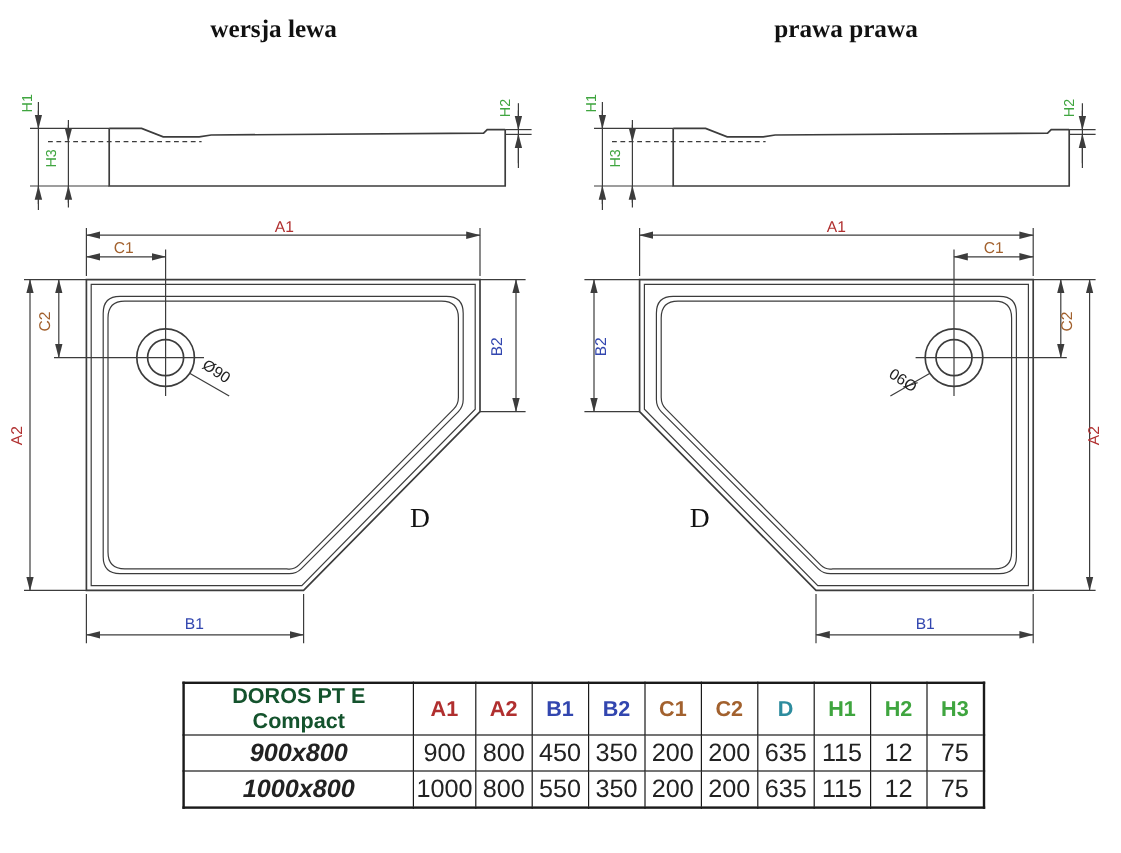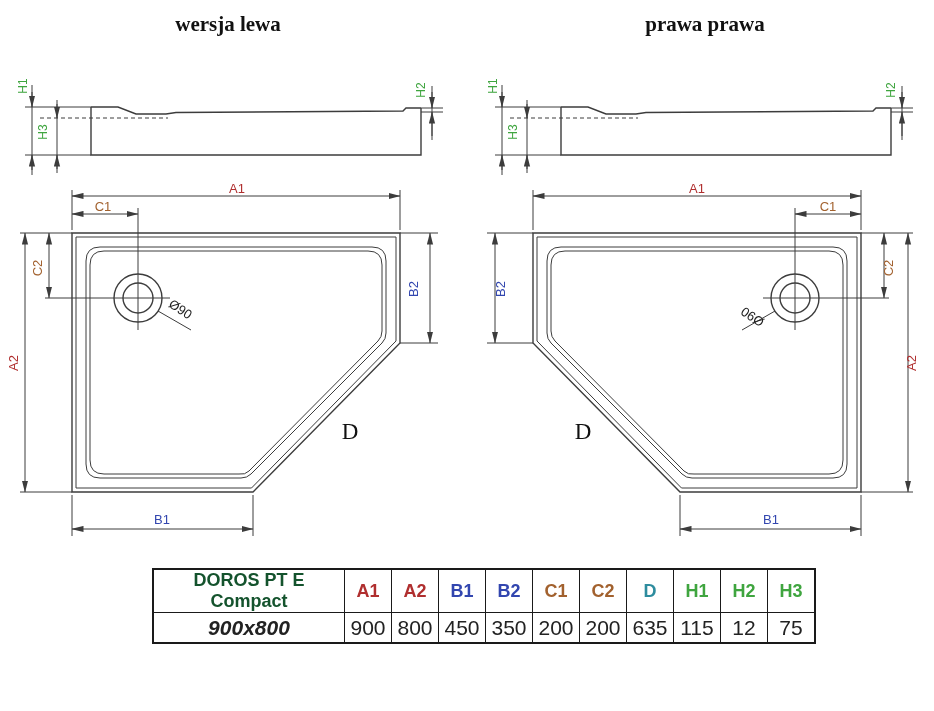--- a/index.html
+++ b/index.html
@@ -208,16 +208,29 @@
       <td>800</td>
       <td>450</td>
       <td>350</td>
       <td>200</td>
       <td>200</td>
       <td>635</td>
       <td>115</td>
       <td>12</td>
       <td>75</td>
     </tr>
+    <tr>
+      <td class="model">1000x800</td>
+      <td>1000</td>
+      <td>800</td>
+      <td>550</td>
+      <td>350</td>
+      <td>200</td>
+      <td>200</td>
+      <td>635</td>
+      <td>115</td>
+      <td>12</td>
+      <td>75</td>
+    </tr>
   </tbody>
     </table>
 
 </div>
 
 </body></html>

